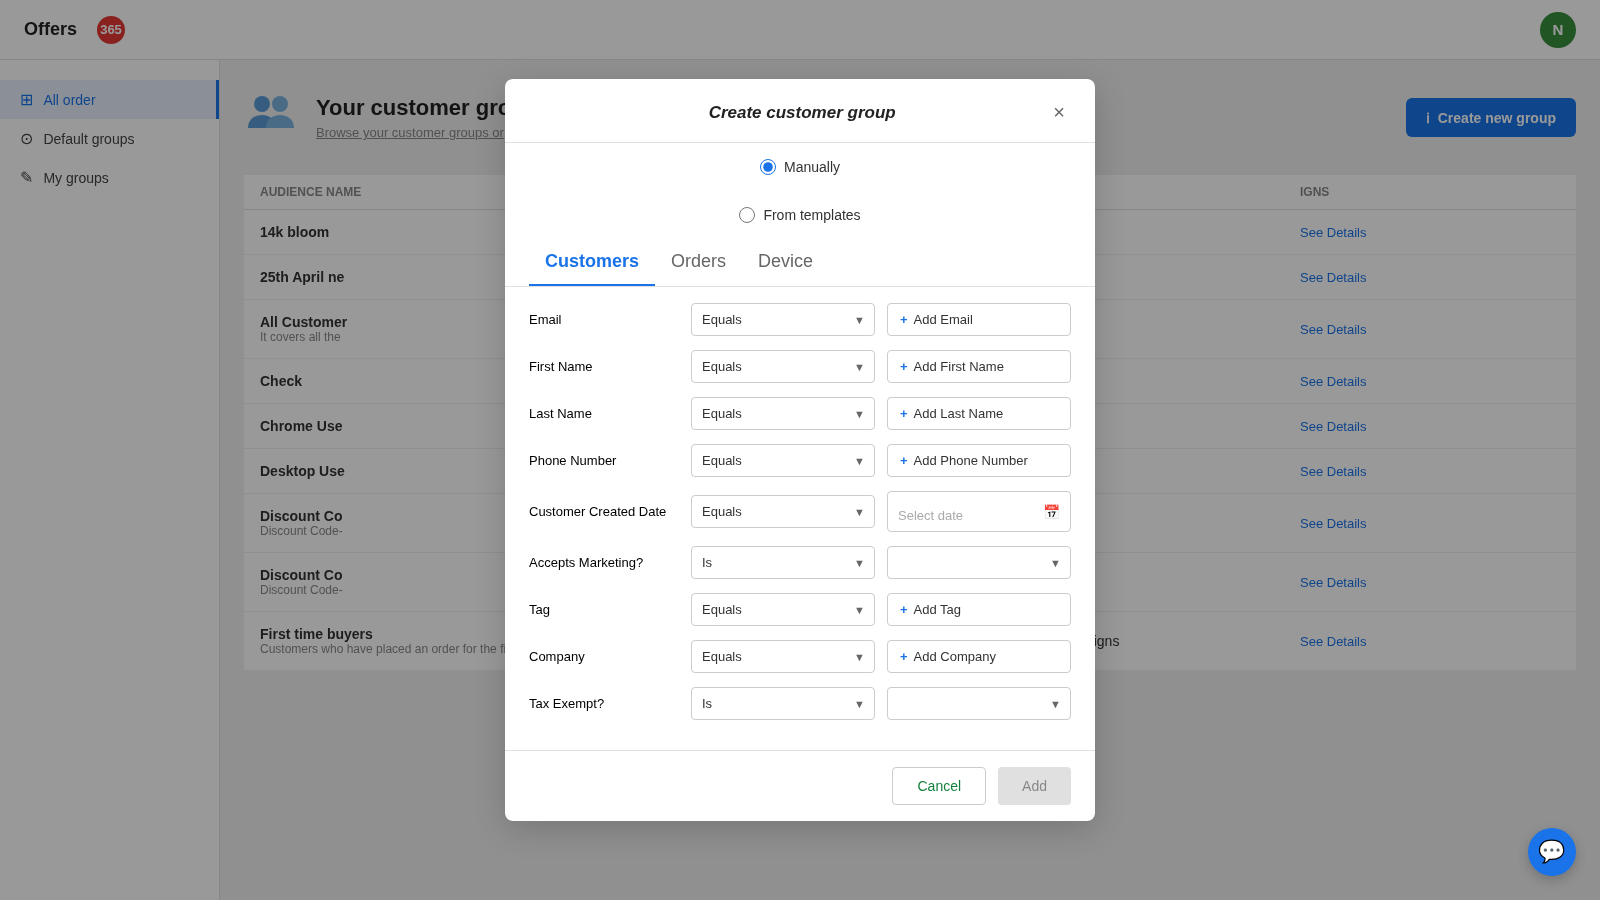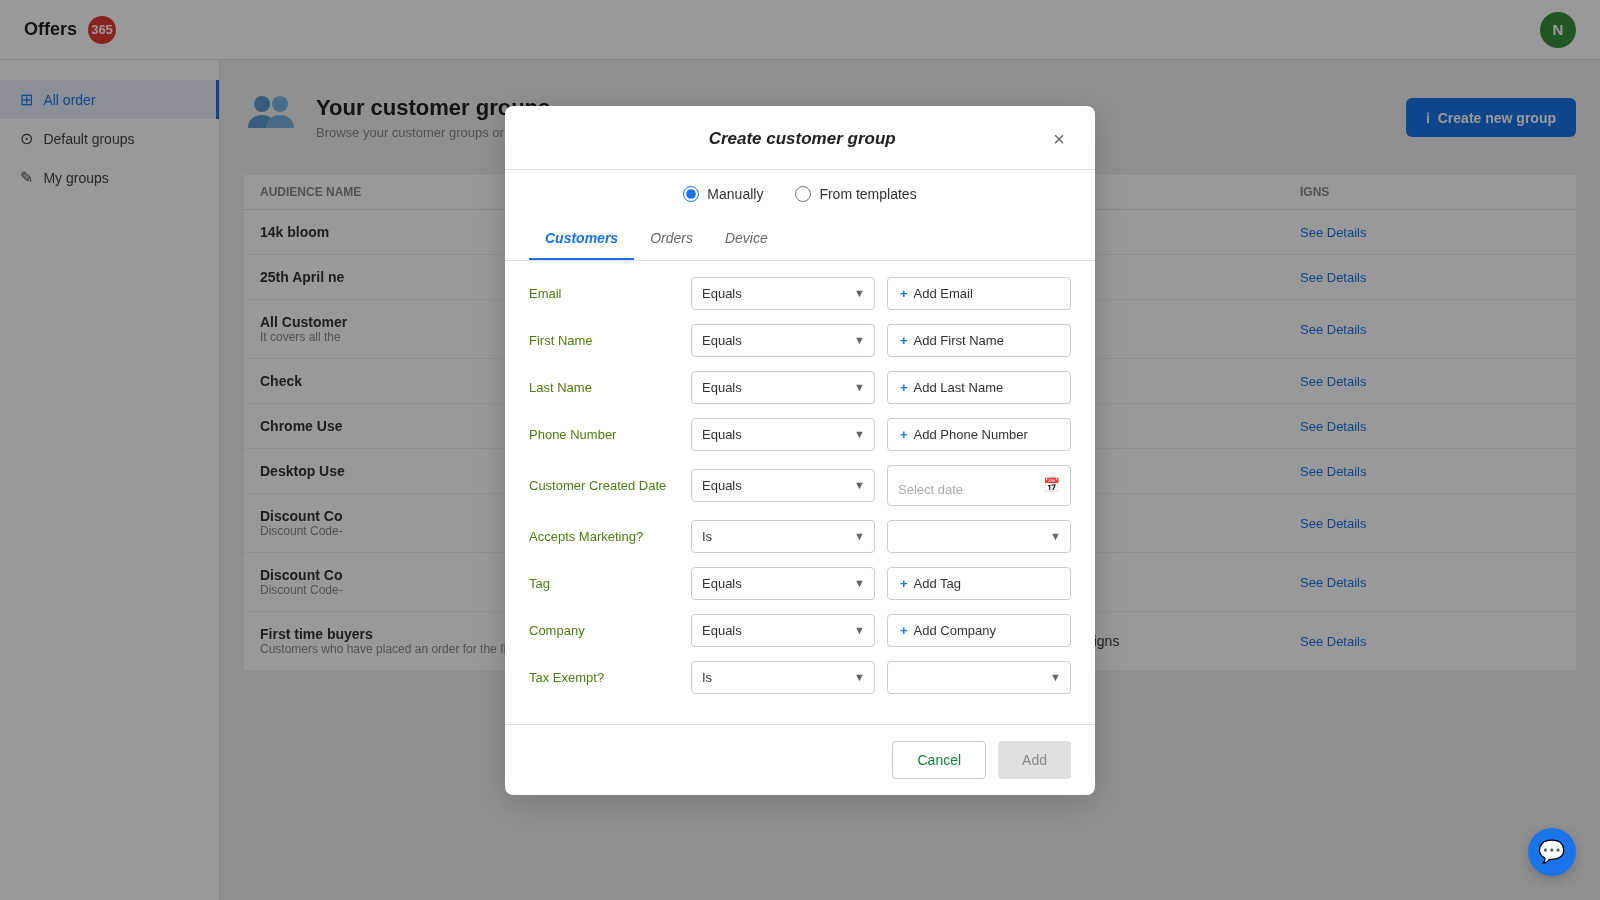--- a/index.html
+++ b/index.html
@@ -1,77 +1,77 @@
 <!DOCTYPE html>
 <html><head>
   <meta charset="utf-8">
   <style>
     * { box-sizing: border-box; margin: 0; padding: 0; }
     body { font-family: -apple-system, BlinkMacSystemFont, 'Segoe UI', sans-serif; background: #f0f0f0; width: 1600px; height: 900px; overflow: hidden; position: relative; }
 
     
     .header { background: #fff; height: 60px; display: flex; align-items: center; justify-content: space-between; padding: 0 24px; border-bottom: 1px solid #e0e0e0; }
-    .logo { display: flex; align-items: center; gap: 11px; font-weight: 700; font-size: 18px; color: #222; }
+    .logo { display: flex; align-items: center; gap: 20px; font-weight: 700; font-size: 18px; color: #222; }
     .logo-badge { background: #e53935; color: #fff; border-radius: 50%; width: 28px; height: 28px; display: flex; align-items: center; justify-content: center; font-size: 13px; font-weight: 700; }
     .avatar { width: 36px; height: 36px; background: #388e3c; border-radius: 50%; color: #fff; display: flex; align-items: center; justify-content: center; font-weight: 700; font-size: 15px; }
 
     
     .main { display: flex; height: calc(100% - 60px); }
 
     
     .sidebar { width: 220px; background: #fff; border-right: 1px solid #e0e0e0; padding: 20px 0; }
     .sidebar-item { display: flex; align-items: center; gap: 10px; padding: 10px 20px; cursor: pointer; font-size: 14px; color: #444; }
     .sidebar-item.active { background: #e8f0fe; color: #1a73e8; border-right: 3px solid #1a73e8; }
     .sidebar-icon { font-size: 16px; }
 
     
     .content { flex: 1; padding: 24px; overflow-y: auto; position: relative; }
     .content-header { display: flex; align-items: center; justify-content: space-between; margin-bottom: 24px; }
     .page-title-area { display: flex; align-items: center; gap: 16px; }
     .page-icon { font-size: 48px; color: #4a90d9; }
     .page-title { font-size: 22px; font-weight: 700; color: #222; }
-    .page-subtitle { font-size: 13px; color: #888; margin-top: 4px; }
+    .page-subtitle { font-size: 13px; color: #888; margin-top: 4px; text-decoration: underline; }
     .create-btn { background: #1a73e8; color: #fff; border: none; padding: 10px 20px; border-radius: 6px; font-size: 14px; font-weight: 600; cursor: pointer; display: flex; align-items: center; gap: 8px; }
 
     
     .table-header { display: grid; grid-template-columns: 2fr 1fr 1fr 1fr; padding: 10px 16px; font-size: 12px; font-weight: 600; color: #888; text-transform: uppercase; border-bottom: 1px solid #e0e0e0; background: #fff; }
     .table-row { display: grid; grid-template-columns: 2fr 1fr 1fr 1fr; padding: 14px 16px; font-size: 14px; color: #333; border-bottom: 1px solid #f0f0f0; background: #fff; align-items: center; }
     .table-row .row-name { font-weight: 600; }
     .table-row .row-sub { font-size: 12px; color: #888; }
     .see-details { color: #1a73e8; font-size: 13px; cursor: pointer; text-decoration: none; }
     .badge-default { color: #4caf50; font-size: 12px; }
 
     
     .overlay { position: absolute; top: 0; left: 0; width: 100%; height: 100%; background: rgba(0,0,0,0.4); z-index: 100; display: flex; align-items: center; justify-content: center; }
 
     
     .modal { background: #fff; border-radius: 8px; width: 590px; max-height: 800px; overflow-y: auto; box-shadow: 0 8px 32px rgba(0,0,0,0.18); position: relative; }
     .modal-header { display: flex; align-items: center; justify-content: space-between; padding: 20px 24px 16px; border-bottom: 1px solid #e0e0e0; }
     .modal-title { font-size: 17px; font-weight: 700; color: #222; text-align: center; flex: 1; font-style: italic; }
     .modal-close { background: none; border: none; font-size: 20px; cursor: pointer; color: #666; padding: 2px 6px; }
 
     
-    .radio-group { display: flex; align-items: center; gap: 32px; padding: 16px 24px; justify-content: center; }
+    .radio-group { display: flex; align-items: center; gap: 32px; padding: 16px 24px; justify-content: center; flex-direction: column; }
     .radio-label { display: flex; align-items: center; gap: 8px; font-size: 14px; color: #333; cursor: pointer; }
     .radio-input { accent-color: #1a73e8; width: 16px; height: 16px; cursor: pointer; }
 
     
     .modal-tabs { display: flex; border-bottom: 1px solid #e0e0e0; padding: 0 24px; }
-    .tab { padding: 12px 16px; font-size: 14px; cursor: pointer; color: #666; border-bottom: 2px solid transparent; font-style: italic; }
+    .tab { padding: 12px 16px; font-size: 18px; cursor: pointer; color: #666; border-bottom: 2px solid transparent; }
     .tab.active { color: #1a73e8; border-bottom: 2px solid #1a73e8; font-weight: 600; }
 
     
     .modal-body { padding: 16px 24px; }
     .section-header { display: flex; align-items: center; justify-content: space-between; margin-bottom: 16px; }
     .section-title { font-size: 15px; font-weight: 600; color: #222; }
     .collapse-btn { background: none; border: none; cursor: pointer; font-size: 18px; color: #555; }
 
     
     .form-row { display: grid; grid-template-columns: 150px 1fr 1fr; align-items: center; gap: 12px; margin-bottom: 14px; }
-    .form-label { font-size: 13px; color: #4d7c0f; }
+    .form-label { font-size: 13px; color: #000000; }
     .form-select { border: 1px solid #ccc; border-radius: 4px; padding: 8px 10px; font-size: 13px; color: #333; background: #fff; appearance: none; cursor: pointer; display: flex; align-items: center; justify-content: space-between; position: relative; }
     .form-select-wrapper { position: relative; }
     .form-select-wrapper select { width: 100%; border: 1px solid #ccc; border-radius: 4px; padding: 8px 30px 8px 10px; font-size: 13px; color: #333; background: #fff; appearance: none; cursor: pointer; }
     .select-arrow { position: absolute; right: 10px; top: 50%; transform: translateY(-50%); pointer-events: none; font-size: 11px; color: #666; }
     .form-input { border: 1px solid #ccc; border-radius: 4px; padding: 8px 10px; font-size: 13px; color: #333; width: 100%; }
     .form-input::placeholder { color: #aaa; }
     .add-btn-inline { border: 1px solid #ccc; border-radius: 4px; padding: 8px 12px; font-size: 13px; color: #333; background: #fff; cursor: pointer; display: flex; align-items: center; gap: 6px; width: 100%; }
     .add-btn-inline .plus { color: #1a73e8; font-weight: 700; }
     .date-input-wrapper { position: relative; display: flex; align-items: center; }
     .date-input-wrapper input { width: 100%; border: 1px solid #ccc; border-radius: 4px; padding: 16px 30px 8px 10px; font-size: 13px; color: #aaa; background: #fff; }

